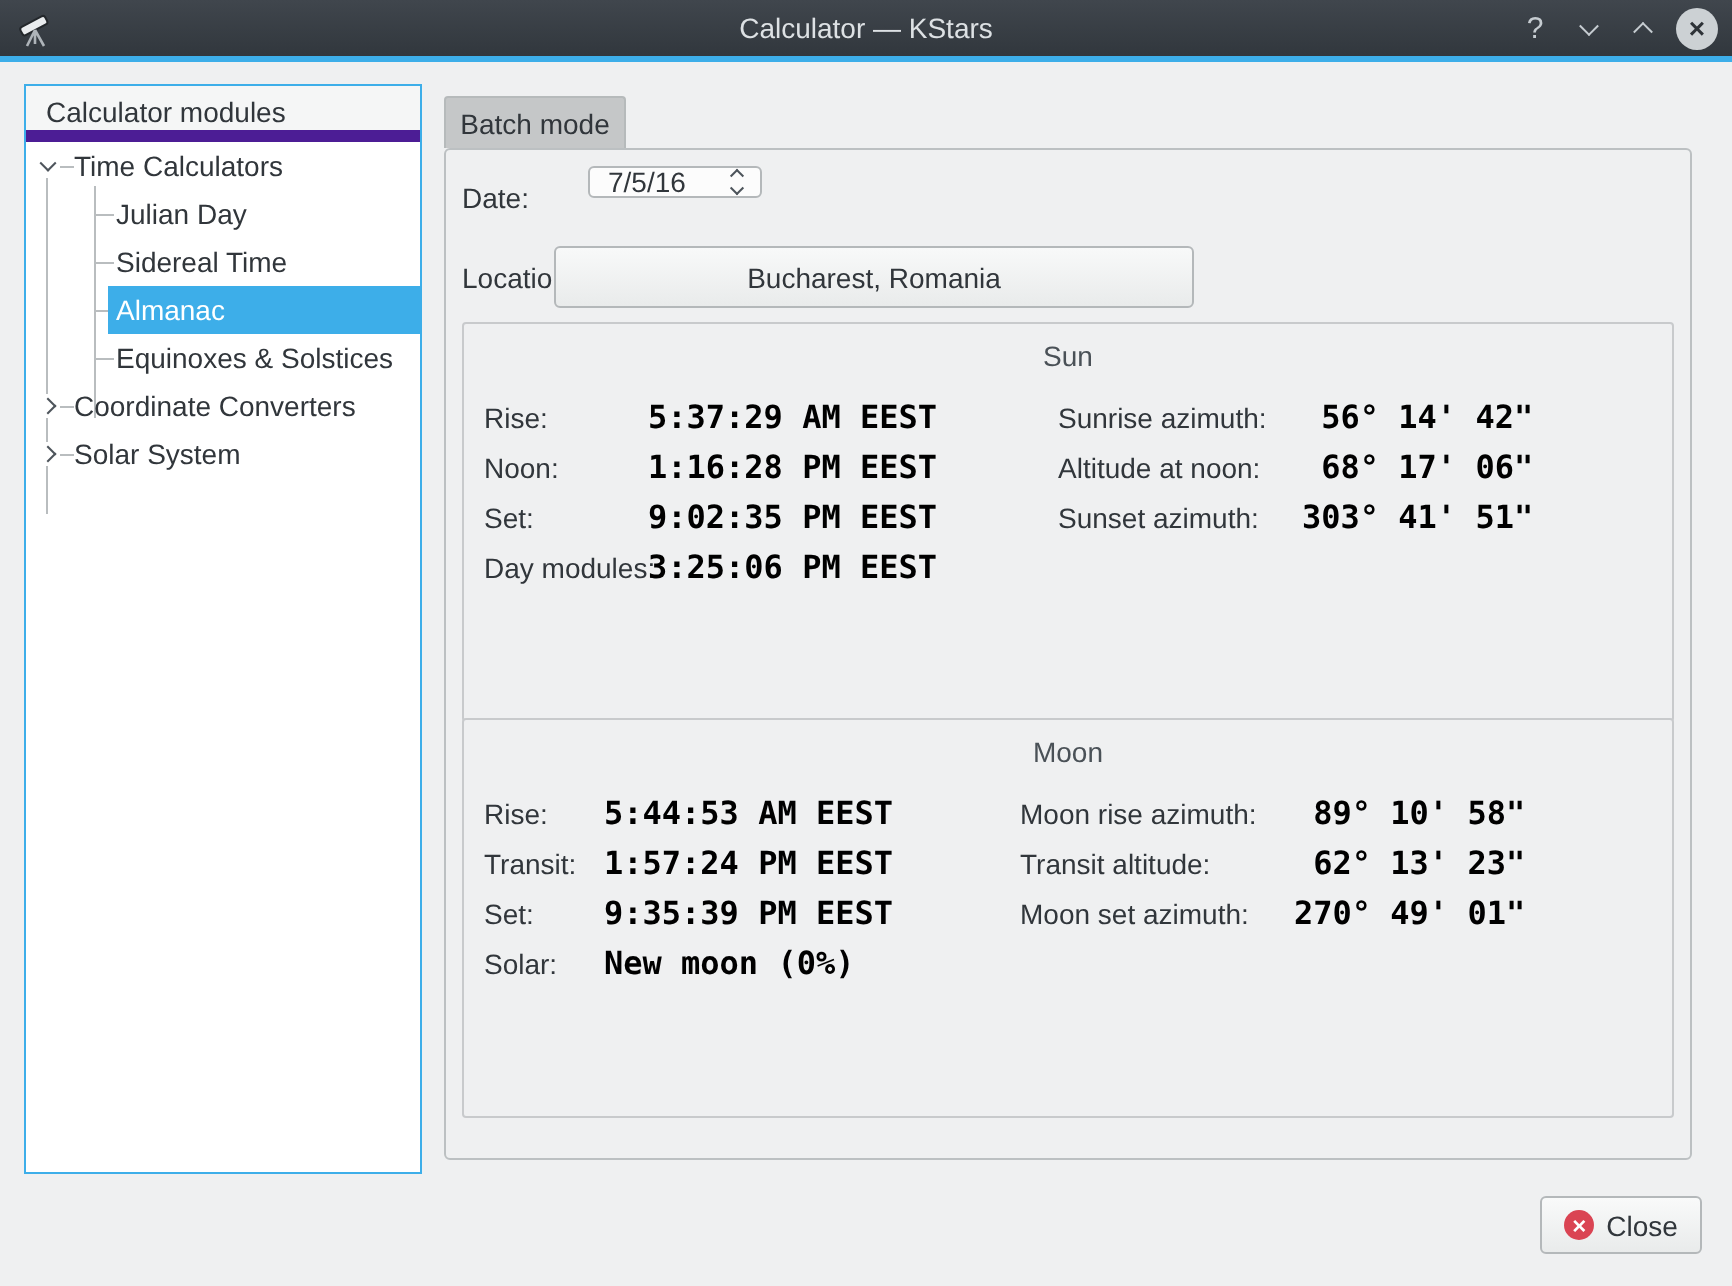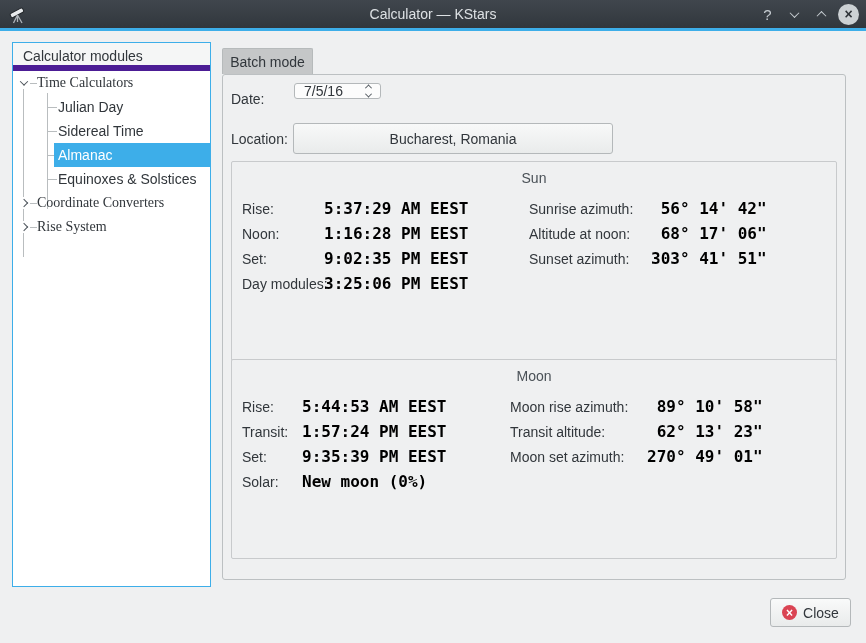--- a/index.html
+++ b/index.html
@@ -27,21 +27,21 @@
   .accent-line { position:absolute; left:0; top:28px; width:866px; height:3px; background:#3daee9; }
 
   
   .sidebar { position:absolute; left:12px; top:42px; width:199px; height:545px;
              background:#ffffff; border:1px solid #3daee9; }
   .sidebar-header { height:28px; line-height:27px; padding-left:10px; background:#f5f6f6;
                     border-bottom:6px solid #4c1d95; color:#31363b; }
   .tree { position:relative; height:calc(100% - 28px); }
   .tree-row { position:relative; height:24px; display:flex; align-items:center; cursor:pointer; }
   .tree-row .tlabel { position:relative; z-index:2; white-space:nowrap; }
-  .lvl0 .tlabel { margin-left:24px;font-family:Liberation Serif, serif; }
+  .lvl0 .tlabel { margin-left:24px; }
   .lvl1 .tlabel { margin-left:45px; }
   .expander { position:absolute; left:5px; top:6px; width:12px; height:12px; color:#4d545b;
               display:flex; align-items:center; justify-content:center; z-index:3; background:#fff; }
   .expander .chev { width:6px; height:6px; border-width:1.3px; }
   .selected .sel-bg { position:absolute; left:41px; right:0; top:0; bottom:0; background:#3daee9; z-index:1; }
   .selected .tlabel { color:#ffffff; }
   .tline { position:absolute; background:#b9bdbf; z-index:0; }
   .vA { left:10px; top:10px; width:1px; height:176px; }
   .vB { left:34px; top:22px; width:1px; height:116px; }
   .stub { height:1px; width:9px; left:35px; }
@@ -59,21 +59,21 @@
 
   .form-label { position:absolute; left:8px; height:31px; display:flex; align-items:center; }
   .lbl-date { top:8px; }
   .lbl-loc { top:48px; }
   .spinbox { position:absolute; left:71px; top:8px; width:87px; height:16px; background:#fcfcfc;
              border:1px solid #b4b8ba; border-radius:3px; display:flex; align-items:center; cursor:text; }
   .spin-value { padding-left:9px; flex:1; }
   .spin-arrows { display:flex; flex-direction:column; align-items:center; gap:4px;
                  padding-right:9px; color:#4d545b; cursor:pointer; }
   .spin-arrows .chev { width:5px; height:5px; border-width:1.4px; }
-  .loc-button { position:absolute; left:70px; top:48px; width:320px; height:31px;
+  .loc-button { position:absolute; left:54px; top:48px; width:320px; height:31px;
                 background:linear-gradient(#f8f9f9,#e9ebeb); border:1px solid #b4b8ba;
                 border-radius:3px; display:flex; align-items:center; justify-content:center; cursor:pointer; }
 
   
   .groupbox { position:absolute; left:8px; width:606px; height:200px;
               border:1px solid #c8cacc; border-radius:2px; background:#eff0f1; }
   .sun-box { top:86px; }
   .moon-box { top:284px; }
   .gb-title { text-align:center; margin-top:8px; color:#4a5157; }
   .gb-left, .gb-right { position:absolute; top:34px; display:grid; grid-auto-rows:25px; align-items:center; }
@@ -161,21 +161,21 @@
       <div class="tree-row lvl0">
         <span class="expander">
             <i class="chev right"></i>
           </span>
         <span class="tlabel">Coordinate Converters</span>
       </div>
       <div class="tree-row lvl0">
         <span class="expander">
             <i class="chev right"></i>
           </span>
-        <span class="tlabel">Rise System</span>
+        <span class="tlabel">Solar System</span>
       </div>
     </div>
   </div>
 
   <div class="tabbar">
     <div class="tab inactive">Batch mode</div>
   </div>
 
   <div class="pane">
 

